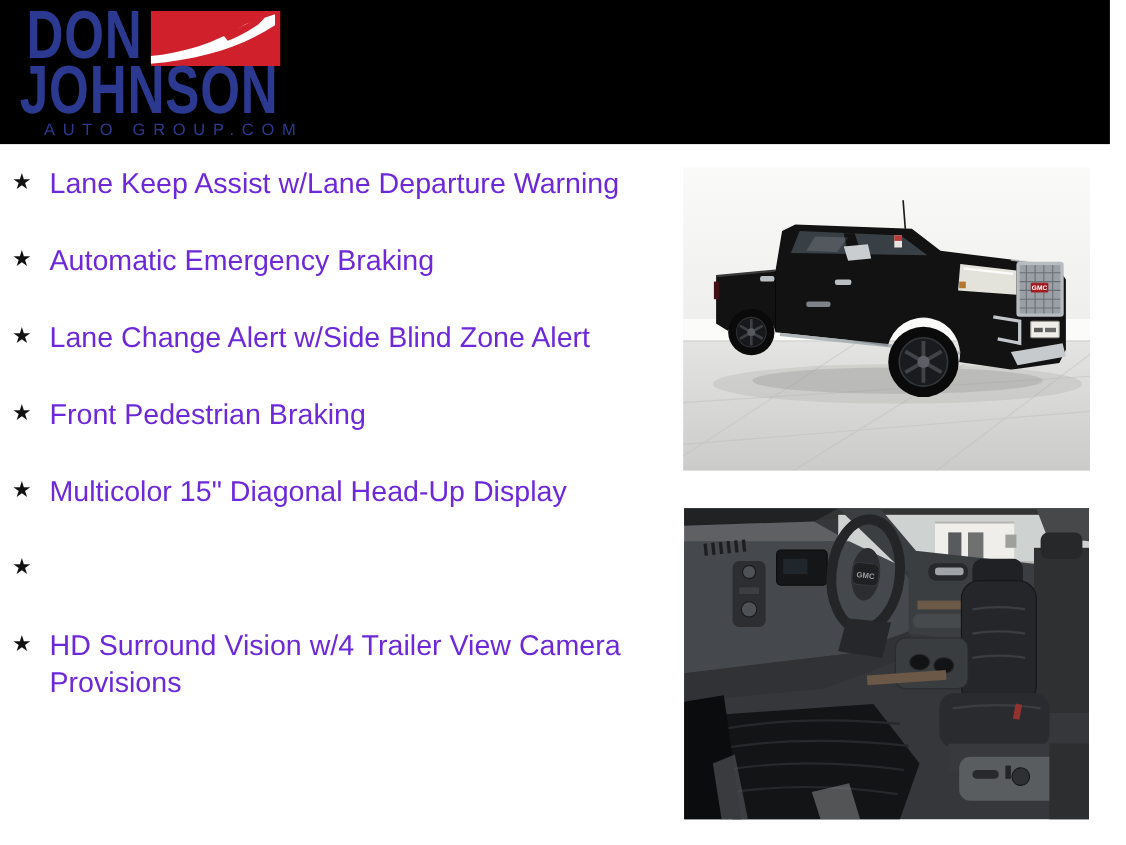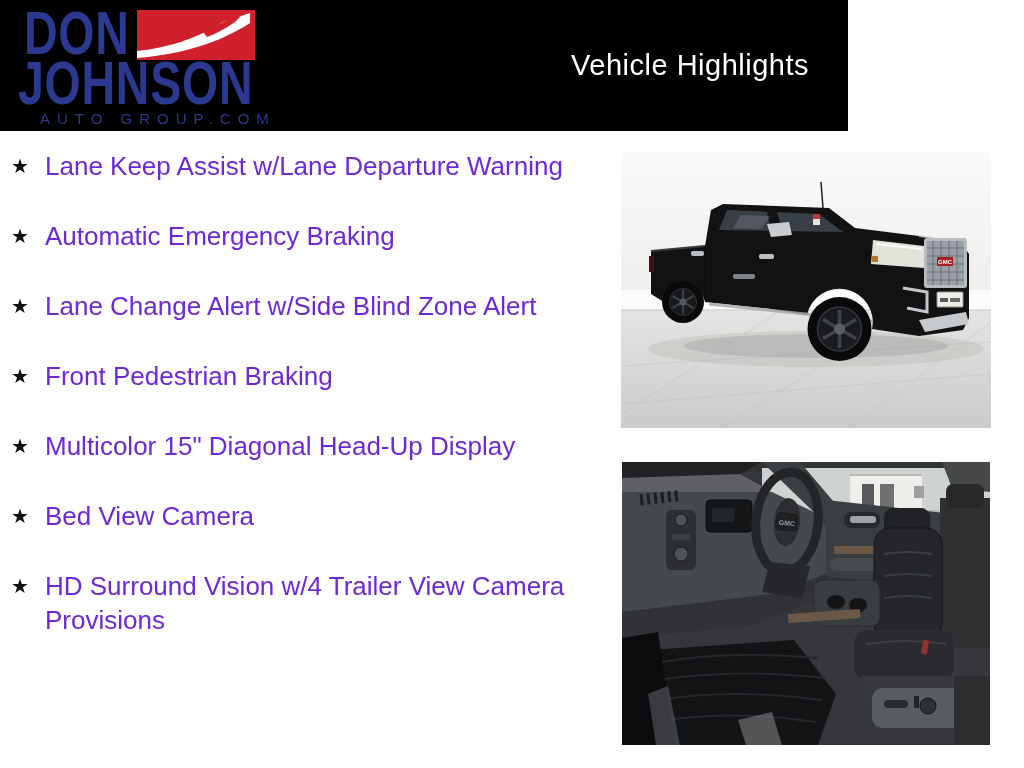--- a/index.html
+++ b/index.html
@@ -2,21 +2,21 @@
 <html><head>
 <meta charset="utf-8">
 <style>
   html,body{margin:0;padding:0;background:#ffffff;}
   .page{
     position:relative;width:1024px;height:768px;background:#ffffff;overflow:hidden;
     font-family:"Liberation Sans",sans-serif;
   }
   
   .header{
-    position:absolute;left:0;top:0;width:848px;height:131px;background:#000000;
+    position:absolute;left:0;top:0;width:1009px;height:131px;background:#000000;
     display:flex;align-items:center;justify-content:flex-end;
   }
   .logo{position:absolute;left:14px;top:6px;width:260px;height:120px;}
   .logo-don{
     position:absolute;left:10px;top:-4px;font-size:62px;line-height:62px;font-weight:800;
     color:#2b3990;letter-spacing:1px;transform:scaleX(.75);transform-origin:left top;
   }
   .logo-road{position:absolute;left:123px;top:4px;width:118px;height:50px;}
   .logo-johnson{
     position:absolute;left:4px;top:46px;font-size:62px;line-height:62px;font-weight:800;
@@ -60,21 +60,20 @@
         <svg width="118" height="50" viewBox="0 0 118 50">
           <rect x="0" y="0" width="118" height="50" fill="#d0202c"></rect>
           <path d="M0,41 C28,38 58,30 86,12 L113,3 L113,13 C82,33 46,44 0,48 Z" fill="#ffffff"></path>
           <path d="M70,18 L97,6 L106,4 L80,19 Z" fill="#d0202c" opacity="0"></path>
           <path d="M66,22 L95,8 L104,6 L98,12 C88,19 78,24 70,27 Z" fill="#d0202c"></path>
         </svg>
       </div>
       <div class="logo-johnson">JOHNSON</div>
       <div class="logo-autogroup">AUTO GROUP.COM</div>
     </div>
-    <div class="page-title">Vehicle Highlights</div>
   </div>
 
   <ul class="features">
     <li>
       <span class="star">★</span>
       <span class="feat-text">Lane Keep Assist w/Lane Departure Warning</span>
     </li>
     <li>
       <span class="star">★</span>
       <span class="feat-text">Automatic Emergency Braking</span>
@@ -86,21 +85,20 @@
     <li>
       <span class="star">★</span>
       <span class="feat-text">Front Pedestrian Braking</span>
     </li>
     <li>
       <span class="star">★</span>
       <span class="feat-text">Multicolor 15" Diagonal Head-Up Display</span>
     </li>
     <li>
       <span class="star">★</span>
-      <span class="feat-text">Bed View Camera</span>
     </li>
     <li>
       <span class="star">★</span>
       <span class="feat-text">HD Surround Vision w/4 Trailer View Camera Provisions</span>
     </li>
   </ul>
 
   <div class="photos">
 
     <figure class="photo">

